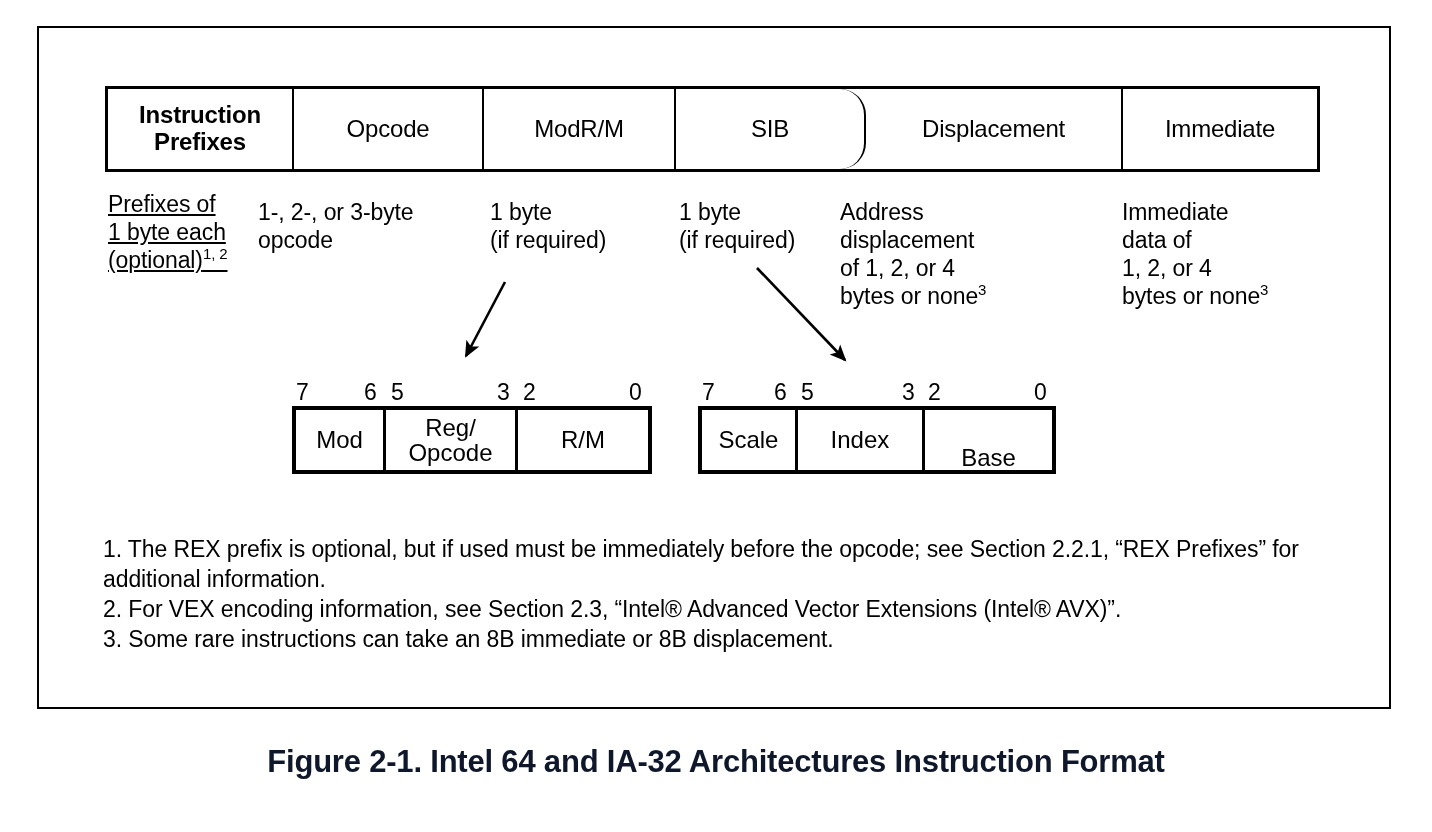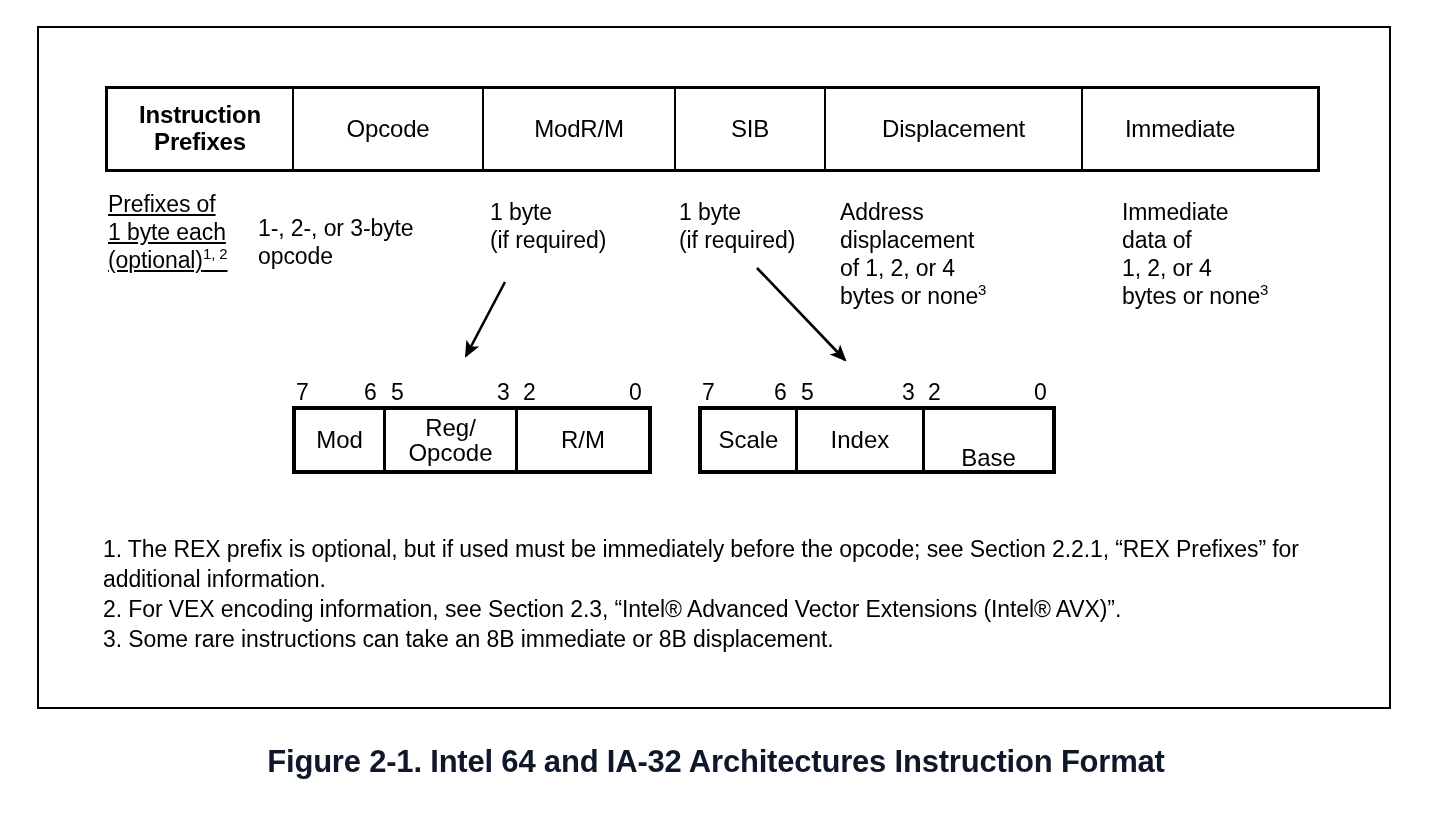--- a/index.html
+++ b/index.html
@@ -50,34 +50,34 @@
     border-right: 2px solid #000000;
     box-sizing: border-box;
     letter-spacing: -0.2px;
   }
   .format-cell:last-child { border-right: none; }
 
   
   .c-prefixes     { width: 186px; font-weight: bold; }
   .c-opcode       { width: 190px; }
   .c-modrm        { width: 192px; }
-  .c-sib          { width: 150px; }
+  .c-sib          { width: 190px; border-radius: 26px; }
   .c-displacement { width: 257px; }
   .c-immediate    { width: 194px; }
 
   
   .desc {
     position: absolute;
     font-size: 23px;
     line-height: 28px;
     white-space: pre-line;
     letter-spacing: -0.1px;
   }
   #desc-prefixes     { left: 108px; top: 190px; width: 190px; text-decoration: underline; }
-  #desc-opcode       { left: 258px; top: 214px; width: 210px; }
+  #desc-opcode       { left: 258px; top: 198px; width: 210px; }
   #desc-modrm        { left: 490px; top: 198px; width: 180px; }
   #desc-sib          { left: 679px; top: 198px; width: 185px; }
   #desc-displacement { left: 840px; top: 198px; width: 240px; }
   #desc-immediate    { left: 1122px; top: 198px; width: 230px; }
 
   .sup {
     font-size: 15px;
     vertical-align: super;
     line-height: 0;
   }

